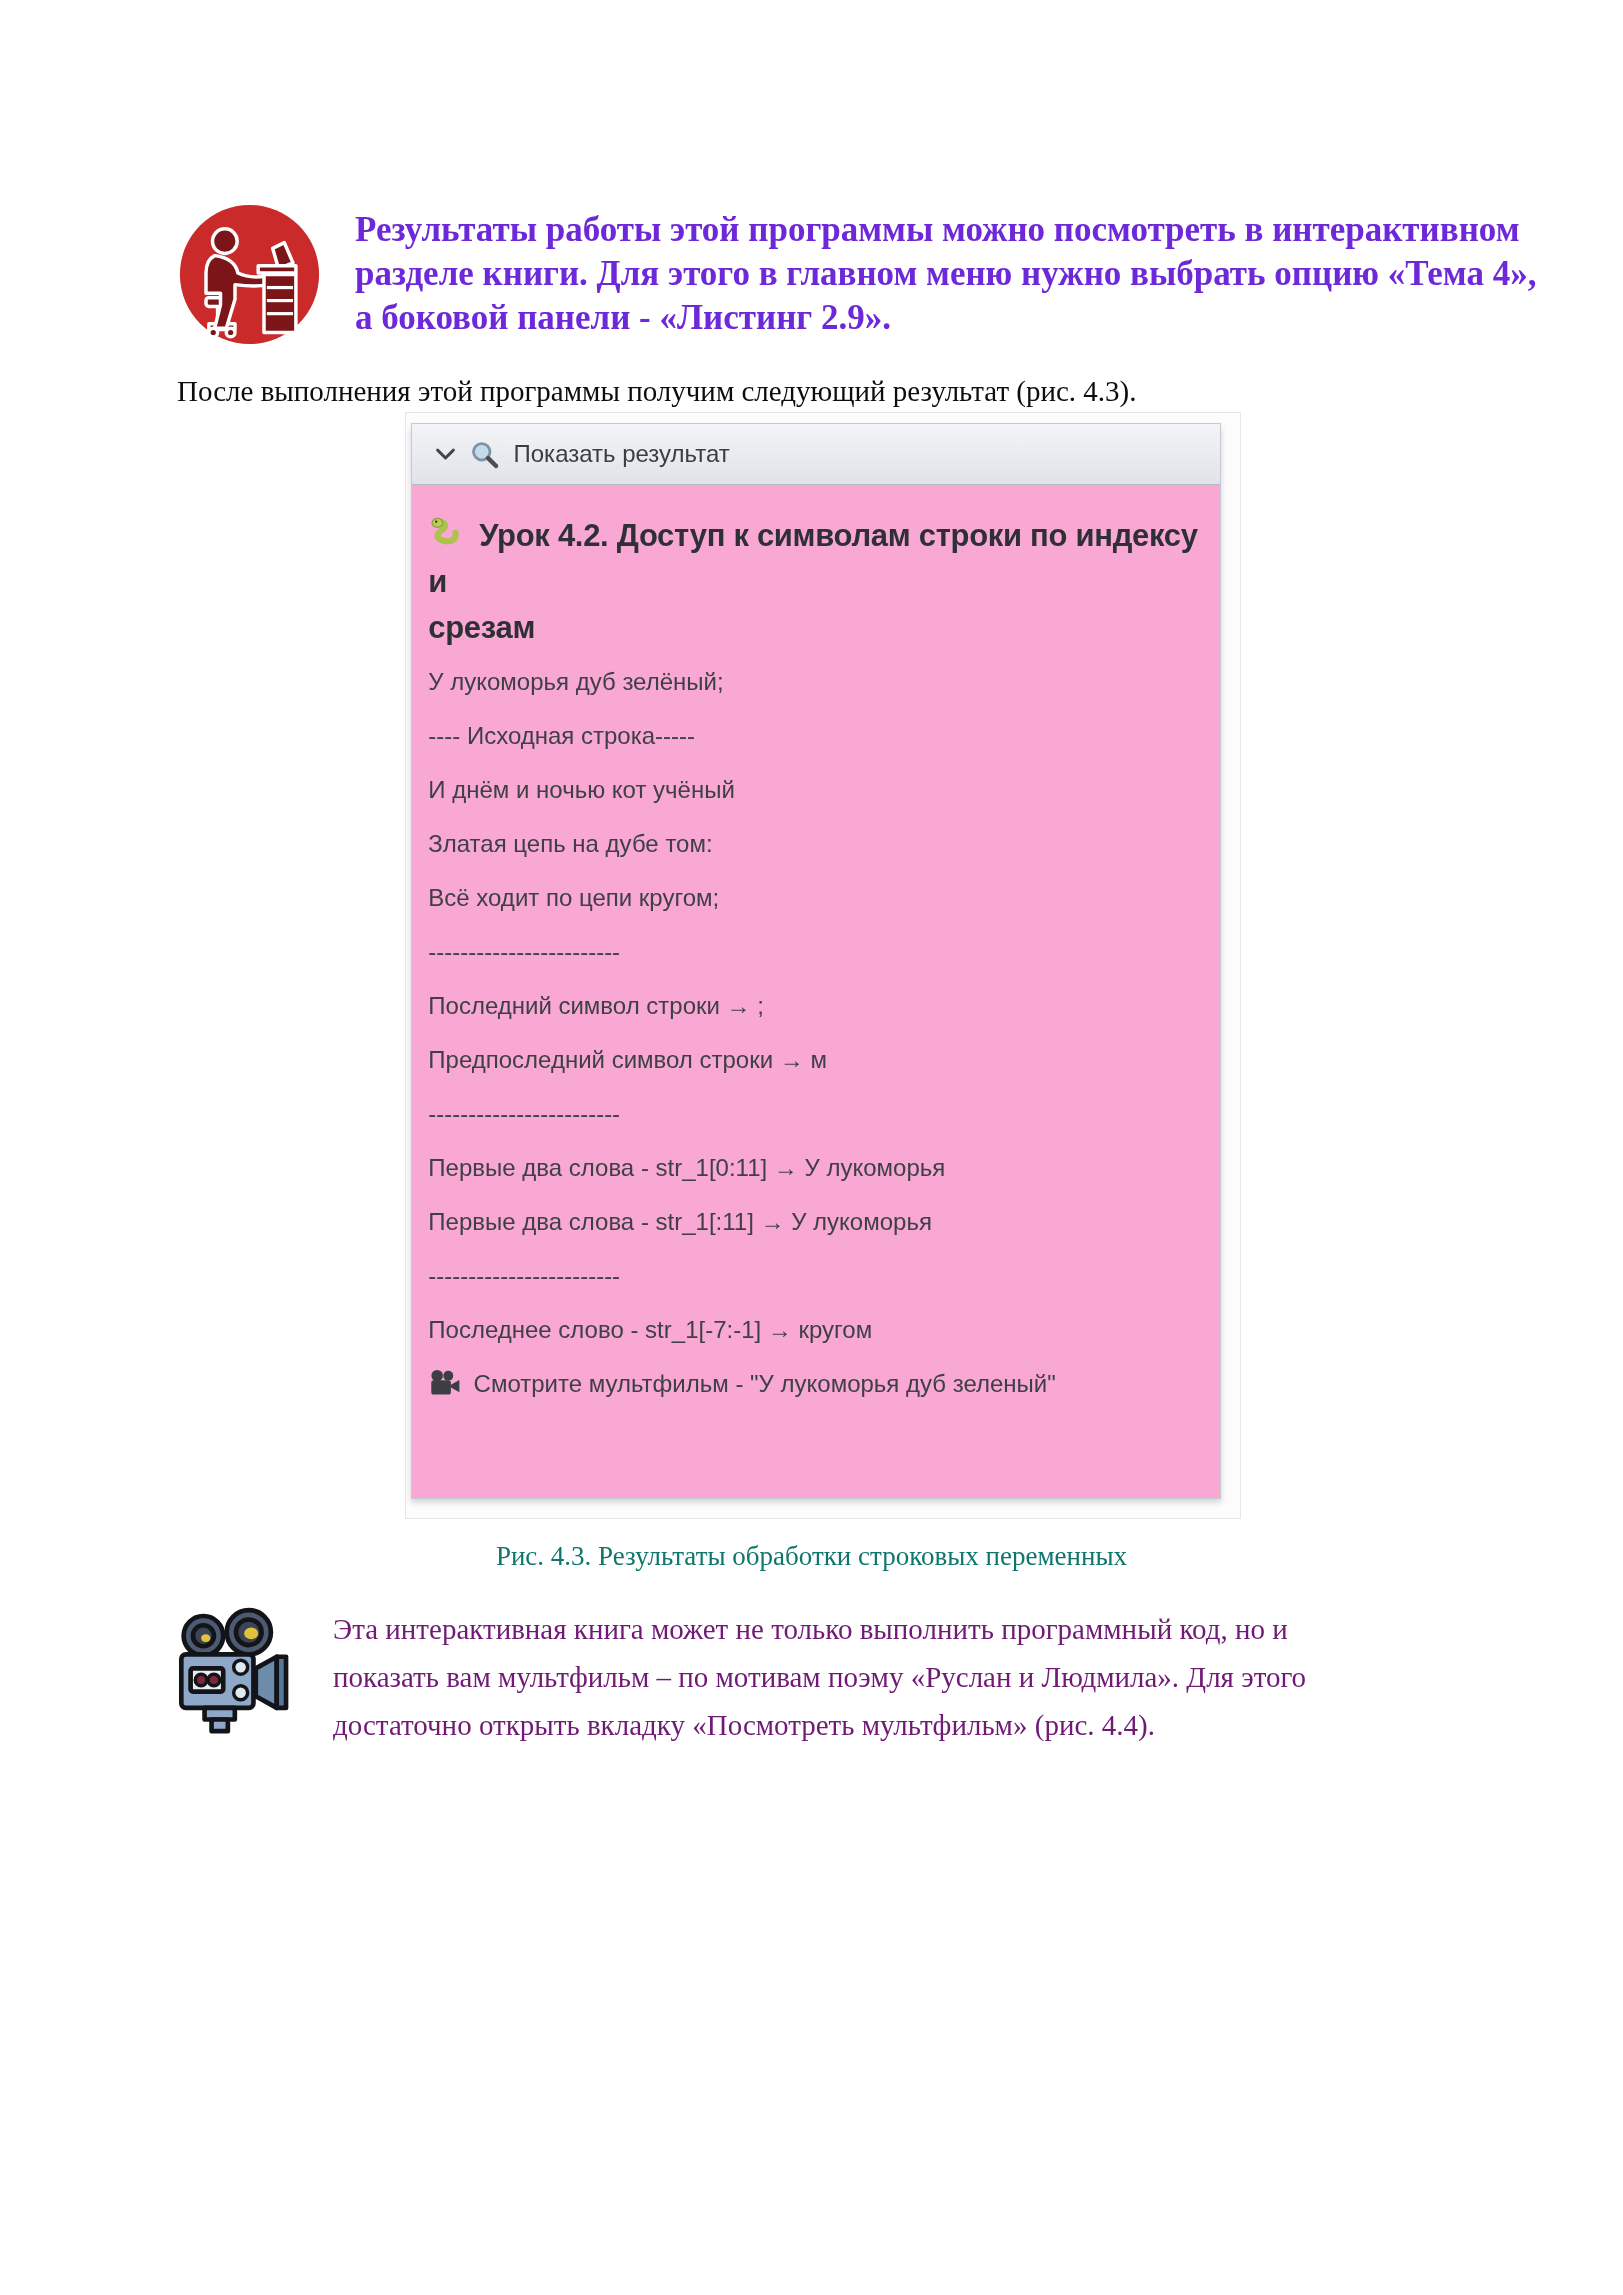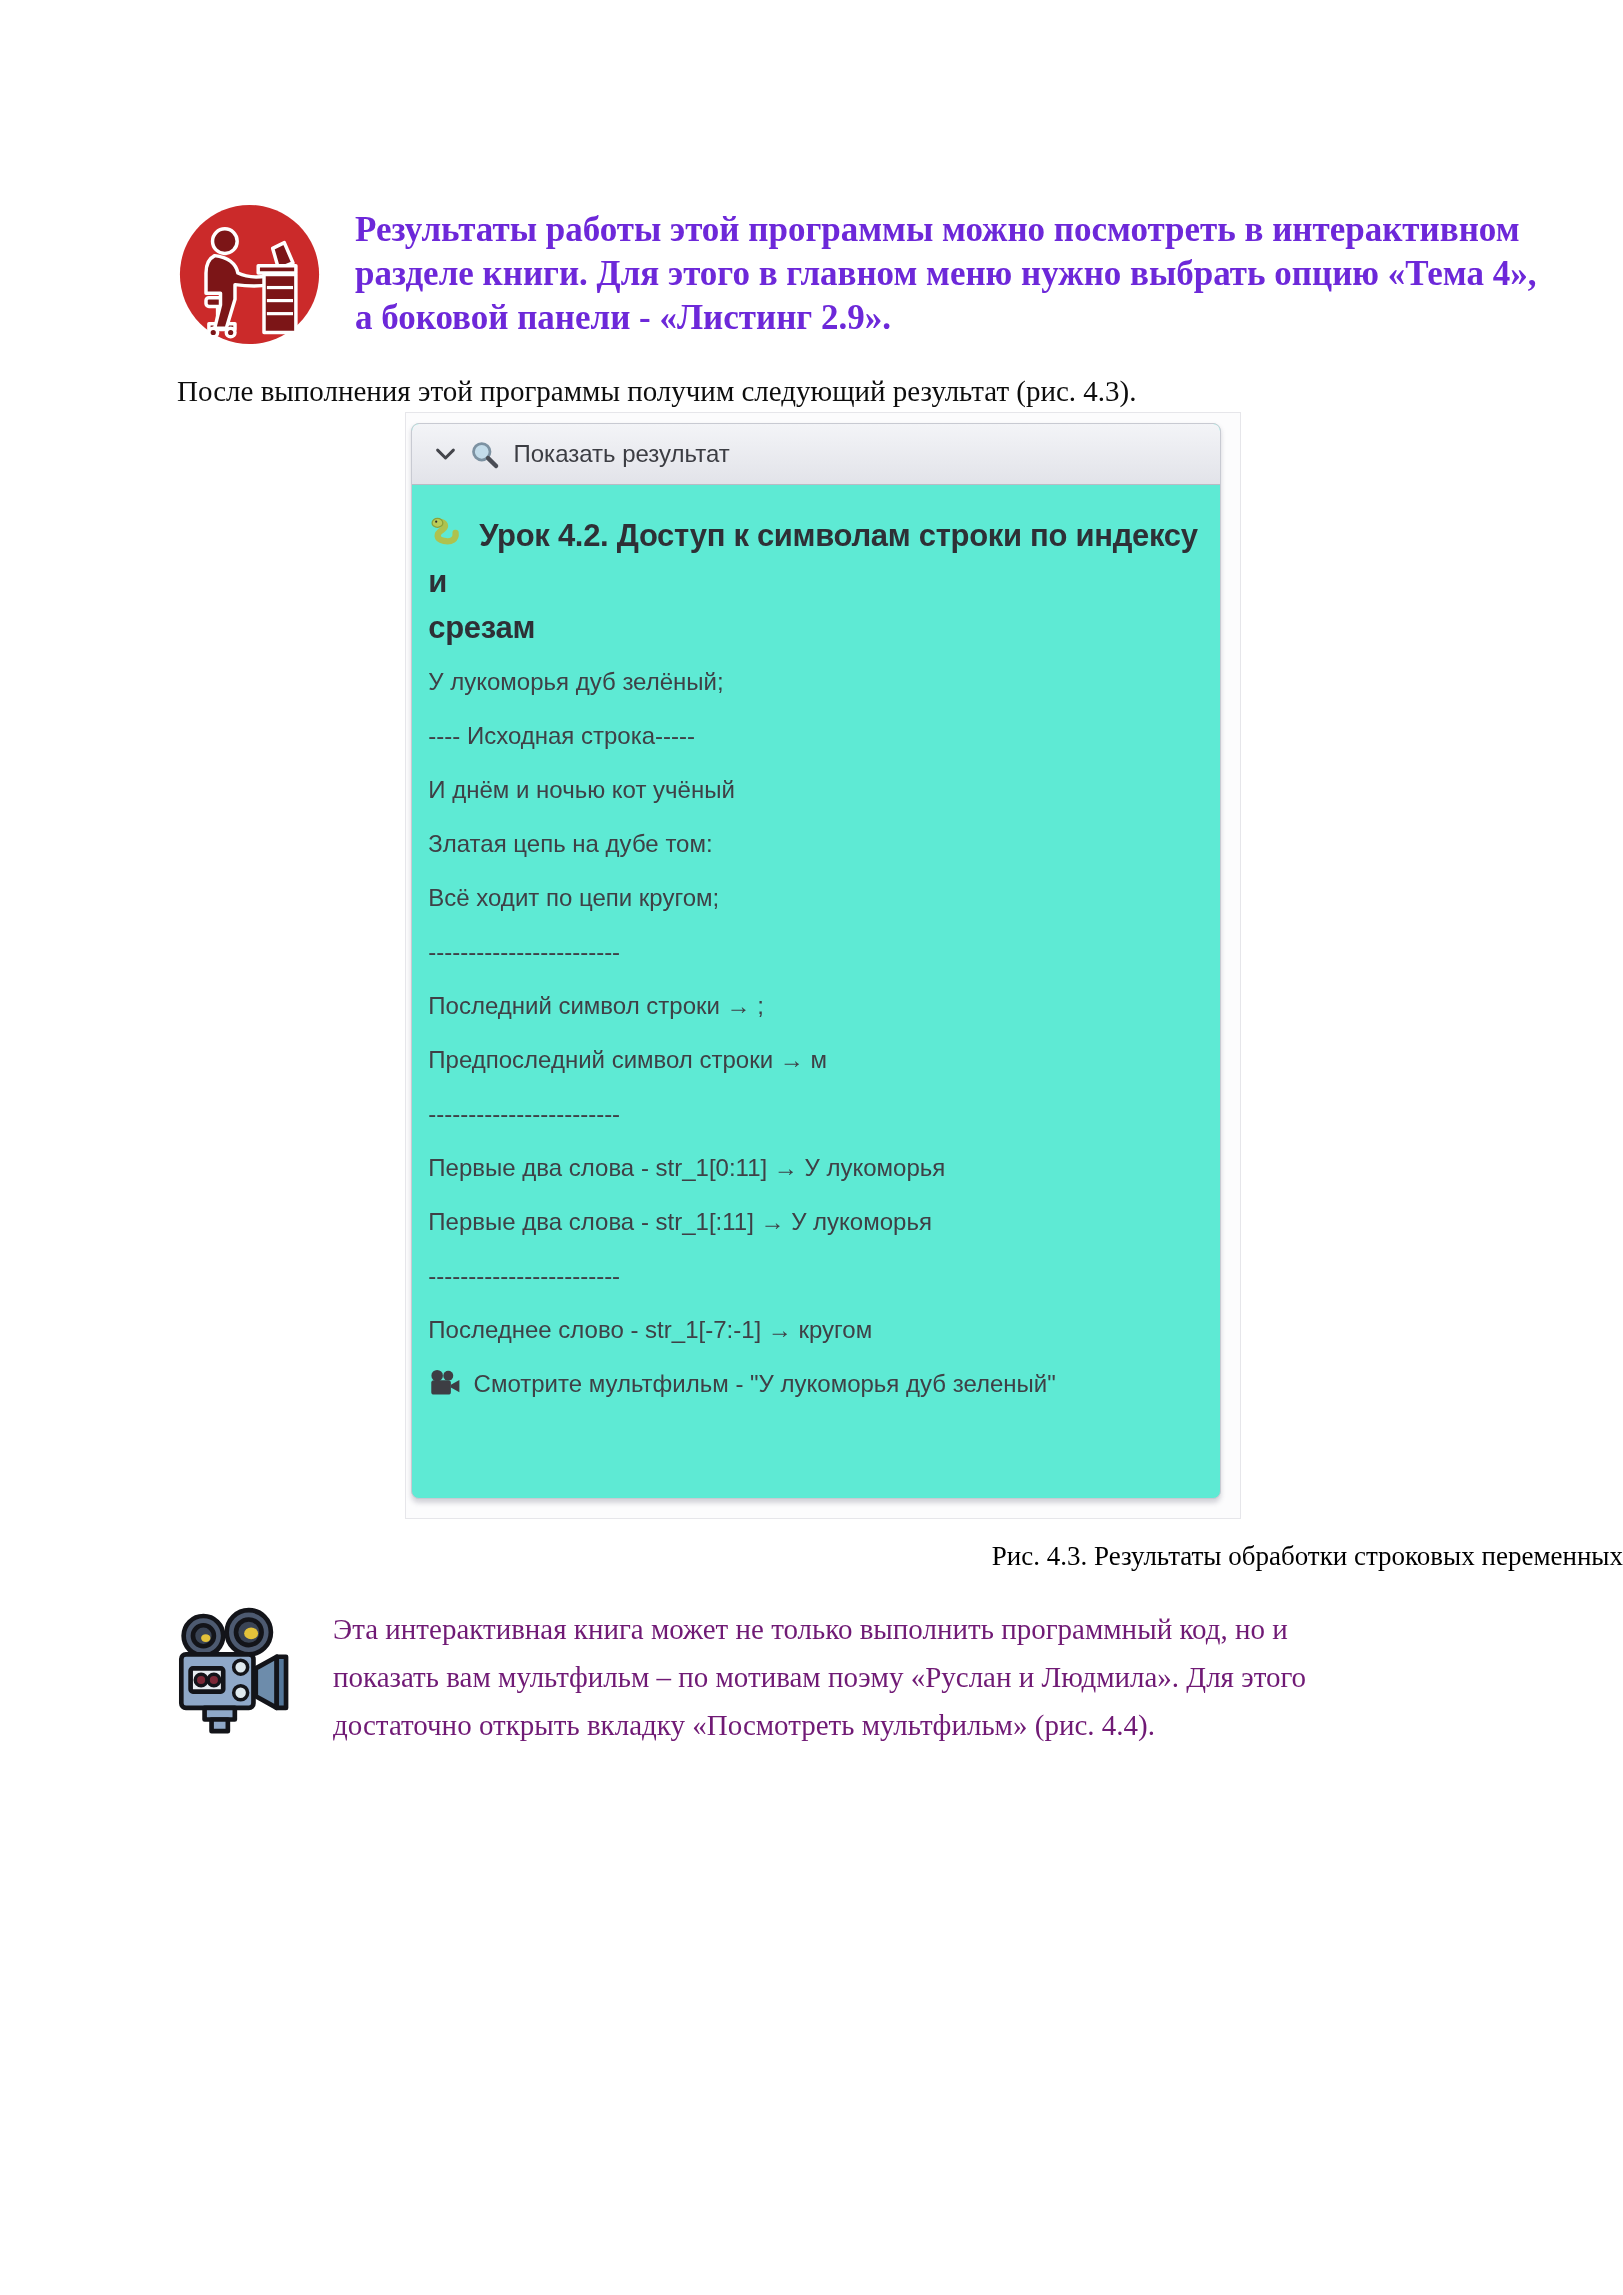--- a/index.html
+++ b/index.html
@@ -14,39 +14,39 @@
                font-weight:bold;font-size:35px;line-height:44px;color:#6d28d9;}
   .callout-top .line{white-space:nowrap;}
 
   
   .paragraph{position:absolute;left:177px;top:375px;font-size:29px;color:#0d0d0d;white-space:nowrap;}
 
   
   .figure{position:absolute;left:405px;top:412px;width:836px;height:1107px;
           background:#fcfcfd;border:1.3px solid #e6e6ea;box-sizing:border-box;}
   .panel{position:absolute;left:5px;top:10px;width:810px;height:1076px;
-         background:#5eead4;border:1.3px solid #c8cad2;border-radius:8px;
+         background:#f9a8d4;border:1.3px solid #c8cad2;border-radius:0;
          box-shadow:0 3.8px 5.6px rgba(70,70,90,.22);box-sizing:border-box;overflow:hidden;}
   .panel-header{height:60px;background:linear-gradient(180deg,#f3f4f7,#e2e3e9);
                 border-bottom:1.3px solid #b9bbc4;display:flex;align-items:center;
                 padding-left:22.5px;gap:12.5px;font-family:"Liberation Sans",sans-serif;
                 font-size:24px;color:#3c3d43;cursor:pointer;}
   .chev{width:21px;height:15px;}
   .mag{width:33px;height:33px;}
   .panel-body{padding:27.6px 7.5px 0 16.3px;font-family:"Liberation Sans",sans-serif;color:#3f4046;}
   .panel-title{font-size:31px;font-weight:bold;color:#2e3036;line-height:46px;letter-spacing:-0.3px;}
   .snake{display:inline-block;width:41px;height:36px;vertical-align:-5px;margin-right:10px;}
   .panel-subtitle{margin-top:19px;font-size:26px;font-weight:bold;color:#33343a;}
   .out-lines{margin-top:4.4px;}
   .out-line{height:54px;display:flex;align-items:center;font-size:24px;color:#3f4046;}
   .cam-small{width:34px;height:29px;margin-right:11.3px;flex:0 0 auto;}
 
   
-  .caption{position:absolute;top:1541px;left:0;width:100%;text-align:right;
-           font-size:27px;color:#000000;}
+  .caption{position:absolute;top:1541px;left:0;width:100%;text-align:center;
+           font-size:27px;color:#0f766e;}
 
   
   .icon-camera{position:absolute;left:172px;top:1607px;width:128px;height:132px;}
   .callout-bottom{position:absolute;left:333px;top:1605px;width:1040px;
                   font-size:29px;line-height:48px;color:#701a75;}
   .callout-bottom .line{white-space:nowrap;}
 </style>
 </head>
 <body>
 

